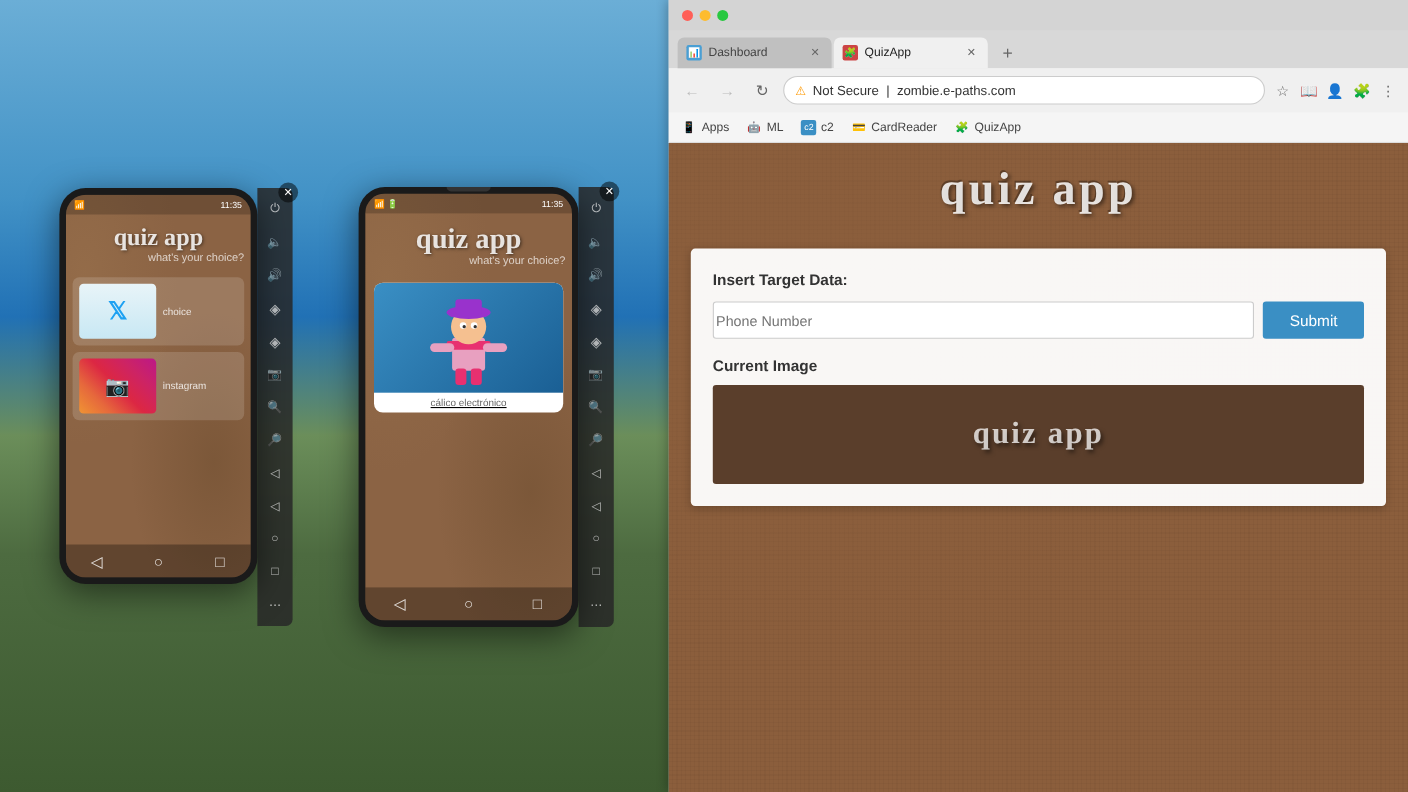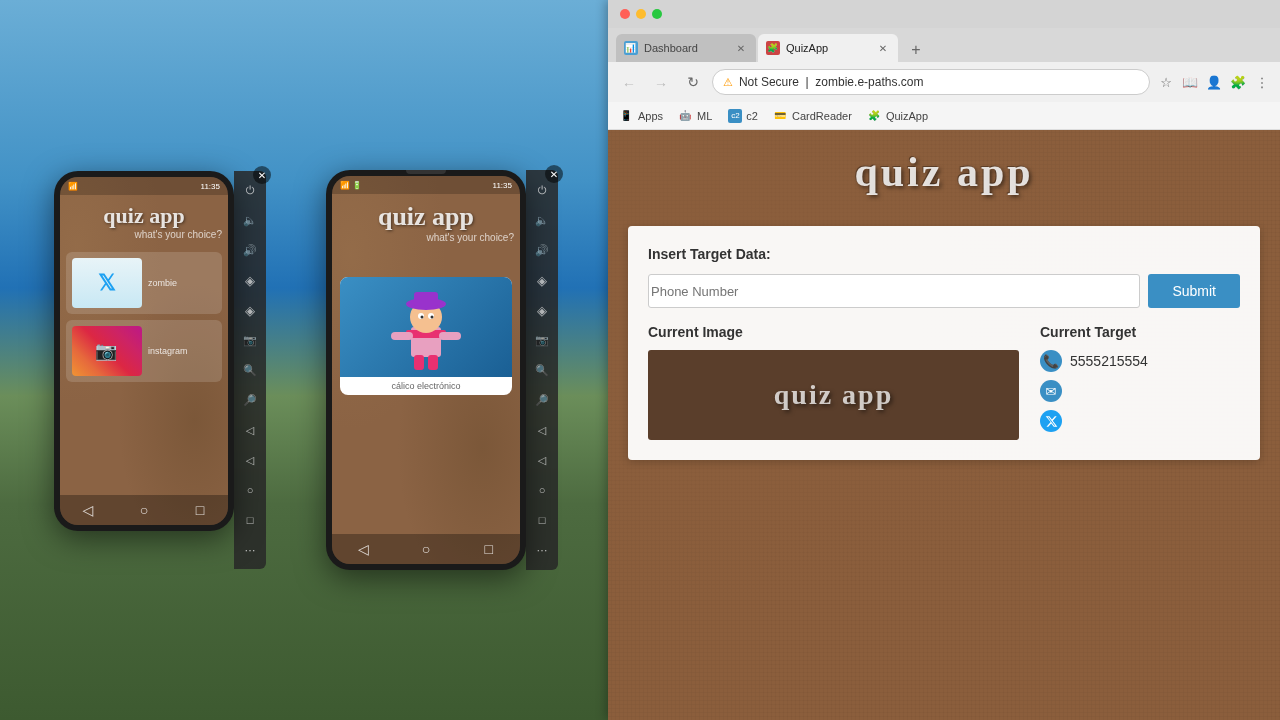--- a/index.html
+++ b/index.html
@@ -500,21 +500,22 @@
       align-items: center;
       justify-content: center;
       color: rgba(255,255,255,0.8);
       font-size: 14px;
     }
 
     .character-card {
       background: #fff;
       border-radius: 8px;
       overflow: hidden;
-      margin-top: 20px;
+      margin-top: 0;
+      text-decoration: underline;
     }
 
     .character-img {
       width: 100%;
       height: 100px;
       background: linear-gradient(135deg, #3a8fc4 0%, #1a5f94 100%);
       display: flex;
       align-items: center;
       justify-content: center;
       position: relative;
@@ -608,21 +609,21 @@
             <div class="phone-app-title">
               <h1>quiz app</h1>
               <div class="phone-subtitle">what's your choice?</div>
             </div>
             <div class="phone-cards-area">
 
               <div class="phone-card">
                 <div class="phone-card-img twitter-card-img">
                   <span style="font-size:22px; color:#1da1f2; font-weight:900;">𝕏</span>
                 </div>
-                <div class="phone-card-text">zombie</div>
+                <div class="phone-card-text">choice</div>
               </div>
 
               <div class="phone-card">
                 <div class="phone-card-img instagram-card-img">
                   <span style="font-size:18px;">📷</span>
                 </div>
                 <div class="phone-card-text">instagram</div>
               </div>
             </div>
             <div class="phone-bottom-bar">
@@ -805,35 +806,16 @@
         <button class="submit-btn">Submit</button>
       </div>
 
       <div class="current-section">
         <div class="current-image-col">
           <div class="section-label">Current Image</div>
           <div class="preview-image">
             <div class="preview-image-title">quiz app</div>
           </div>
         </div>
-        <div class="current-target-col">
-          <div class="section-label">Current Target</div>
-          <div class="target-list">
-            <div class="target-item">
-              <div class="target-icon phone-icon-bg">📞</div>
-              <span>5555215554</span>
-            </div>
-            <div class="target-item">
-              <div class="target-icon email-icon-bg">✉</div>
-            </div>
-            <div class="target-item">
-              <div class="target-icon twitter-icon-bg">
-                <svg width="13" height="13" viewBox="0 0 24 24" fill="white">
-                  <path d="M18.244 2.25h3.308l-7.227 8.26 8.502 11.24H16.17l-4.714-6.231-5.401 6.231H2.741l7.73-8.835L1.254 2.25H8.08l4.713 6.231zm-1.161 17.52h1.833L7.084 4.126H5.117z"></path>
-                </svg>
-              </div>
-            </div>
-          </div>
-        </div>
       </div>
     </div>
   </div>
 </div>
 
 </body></html>

